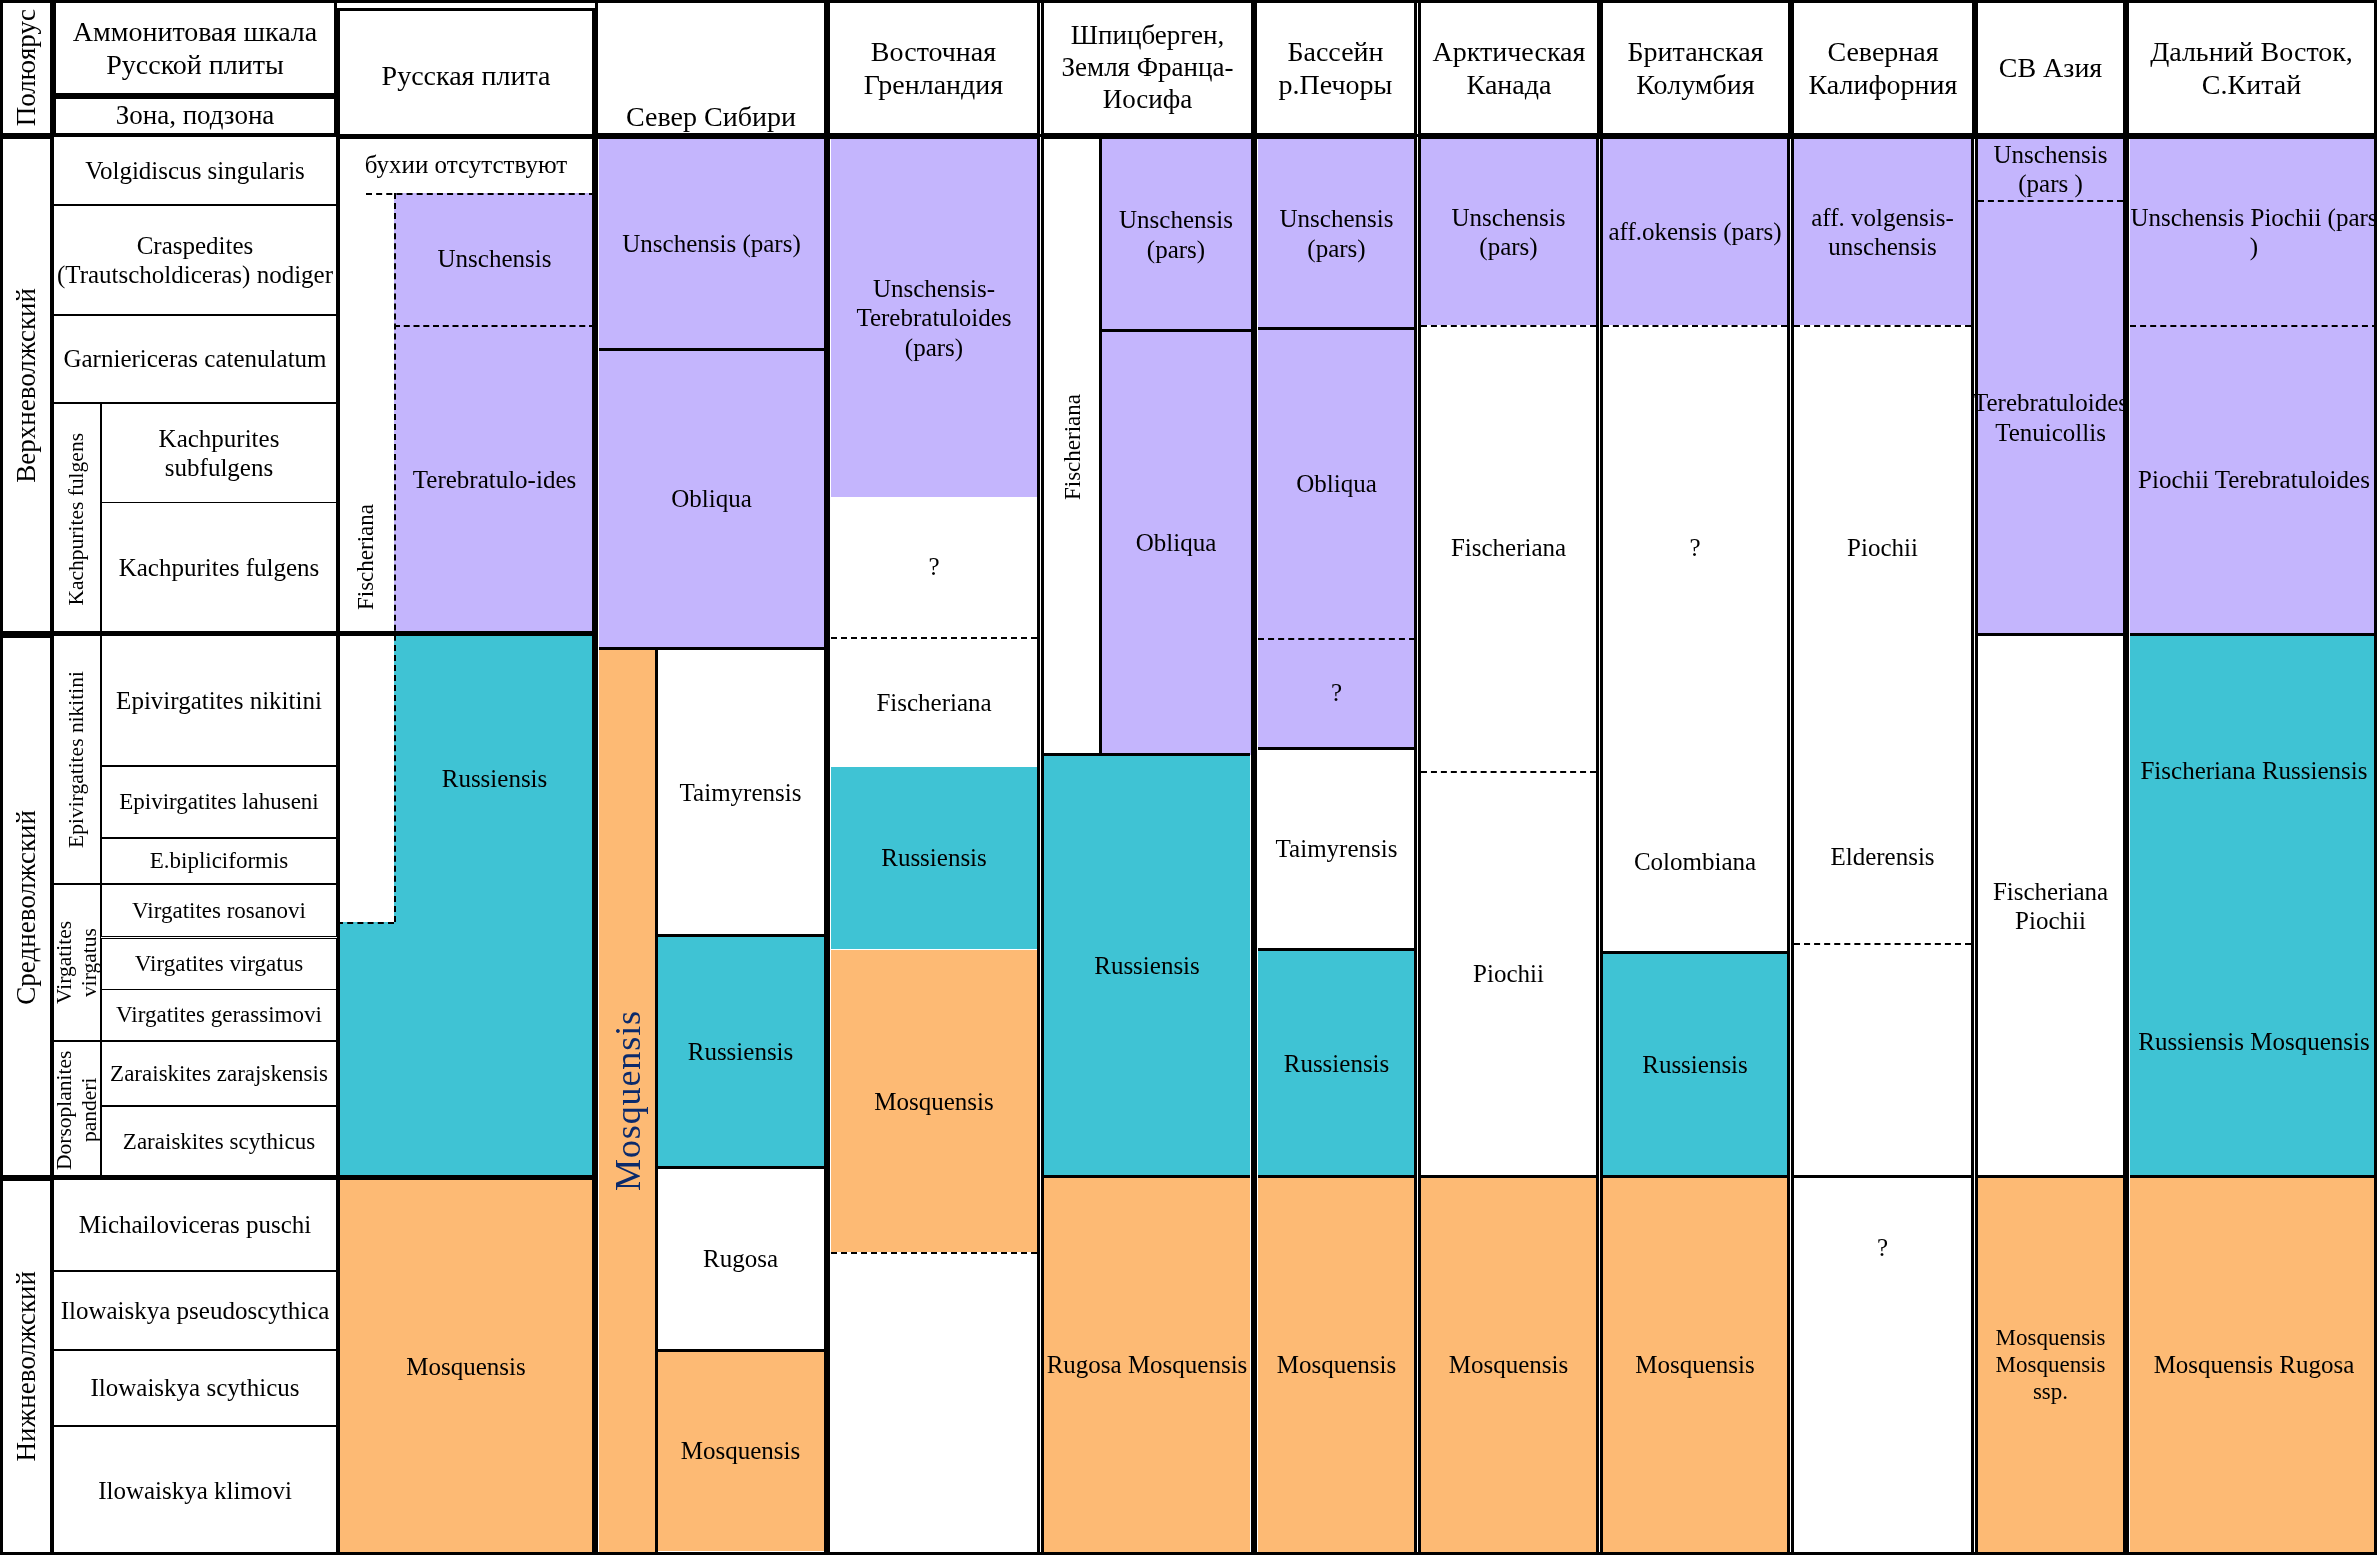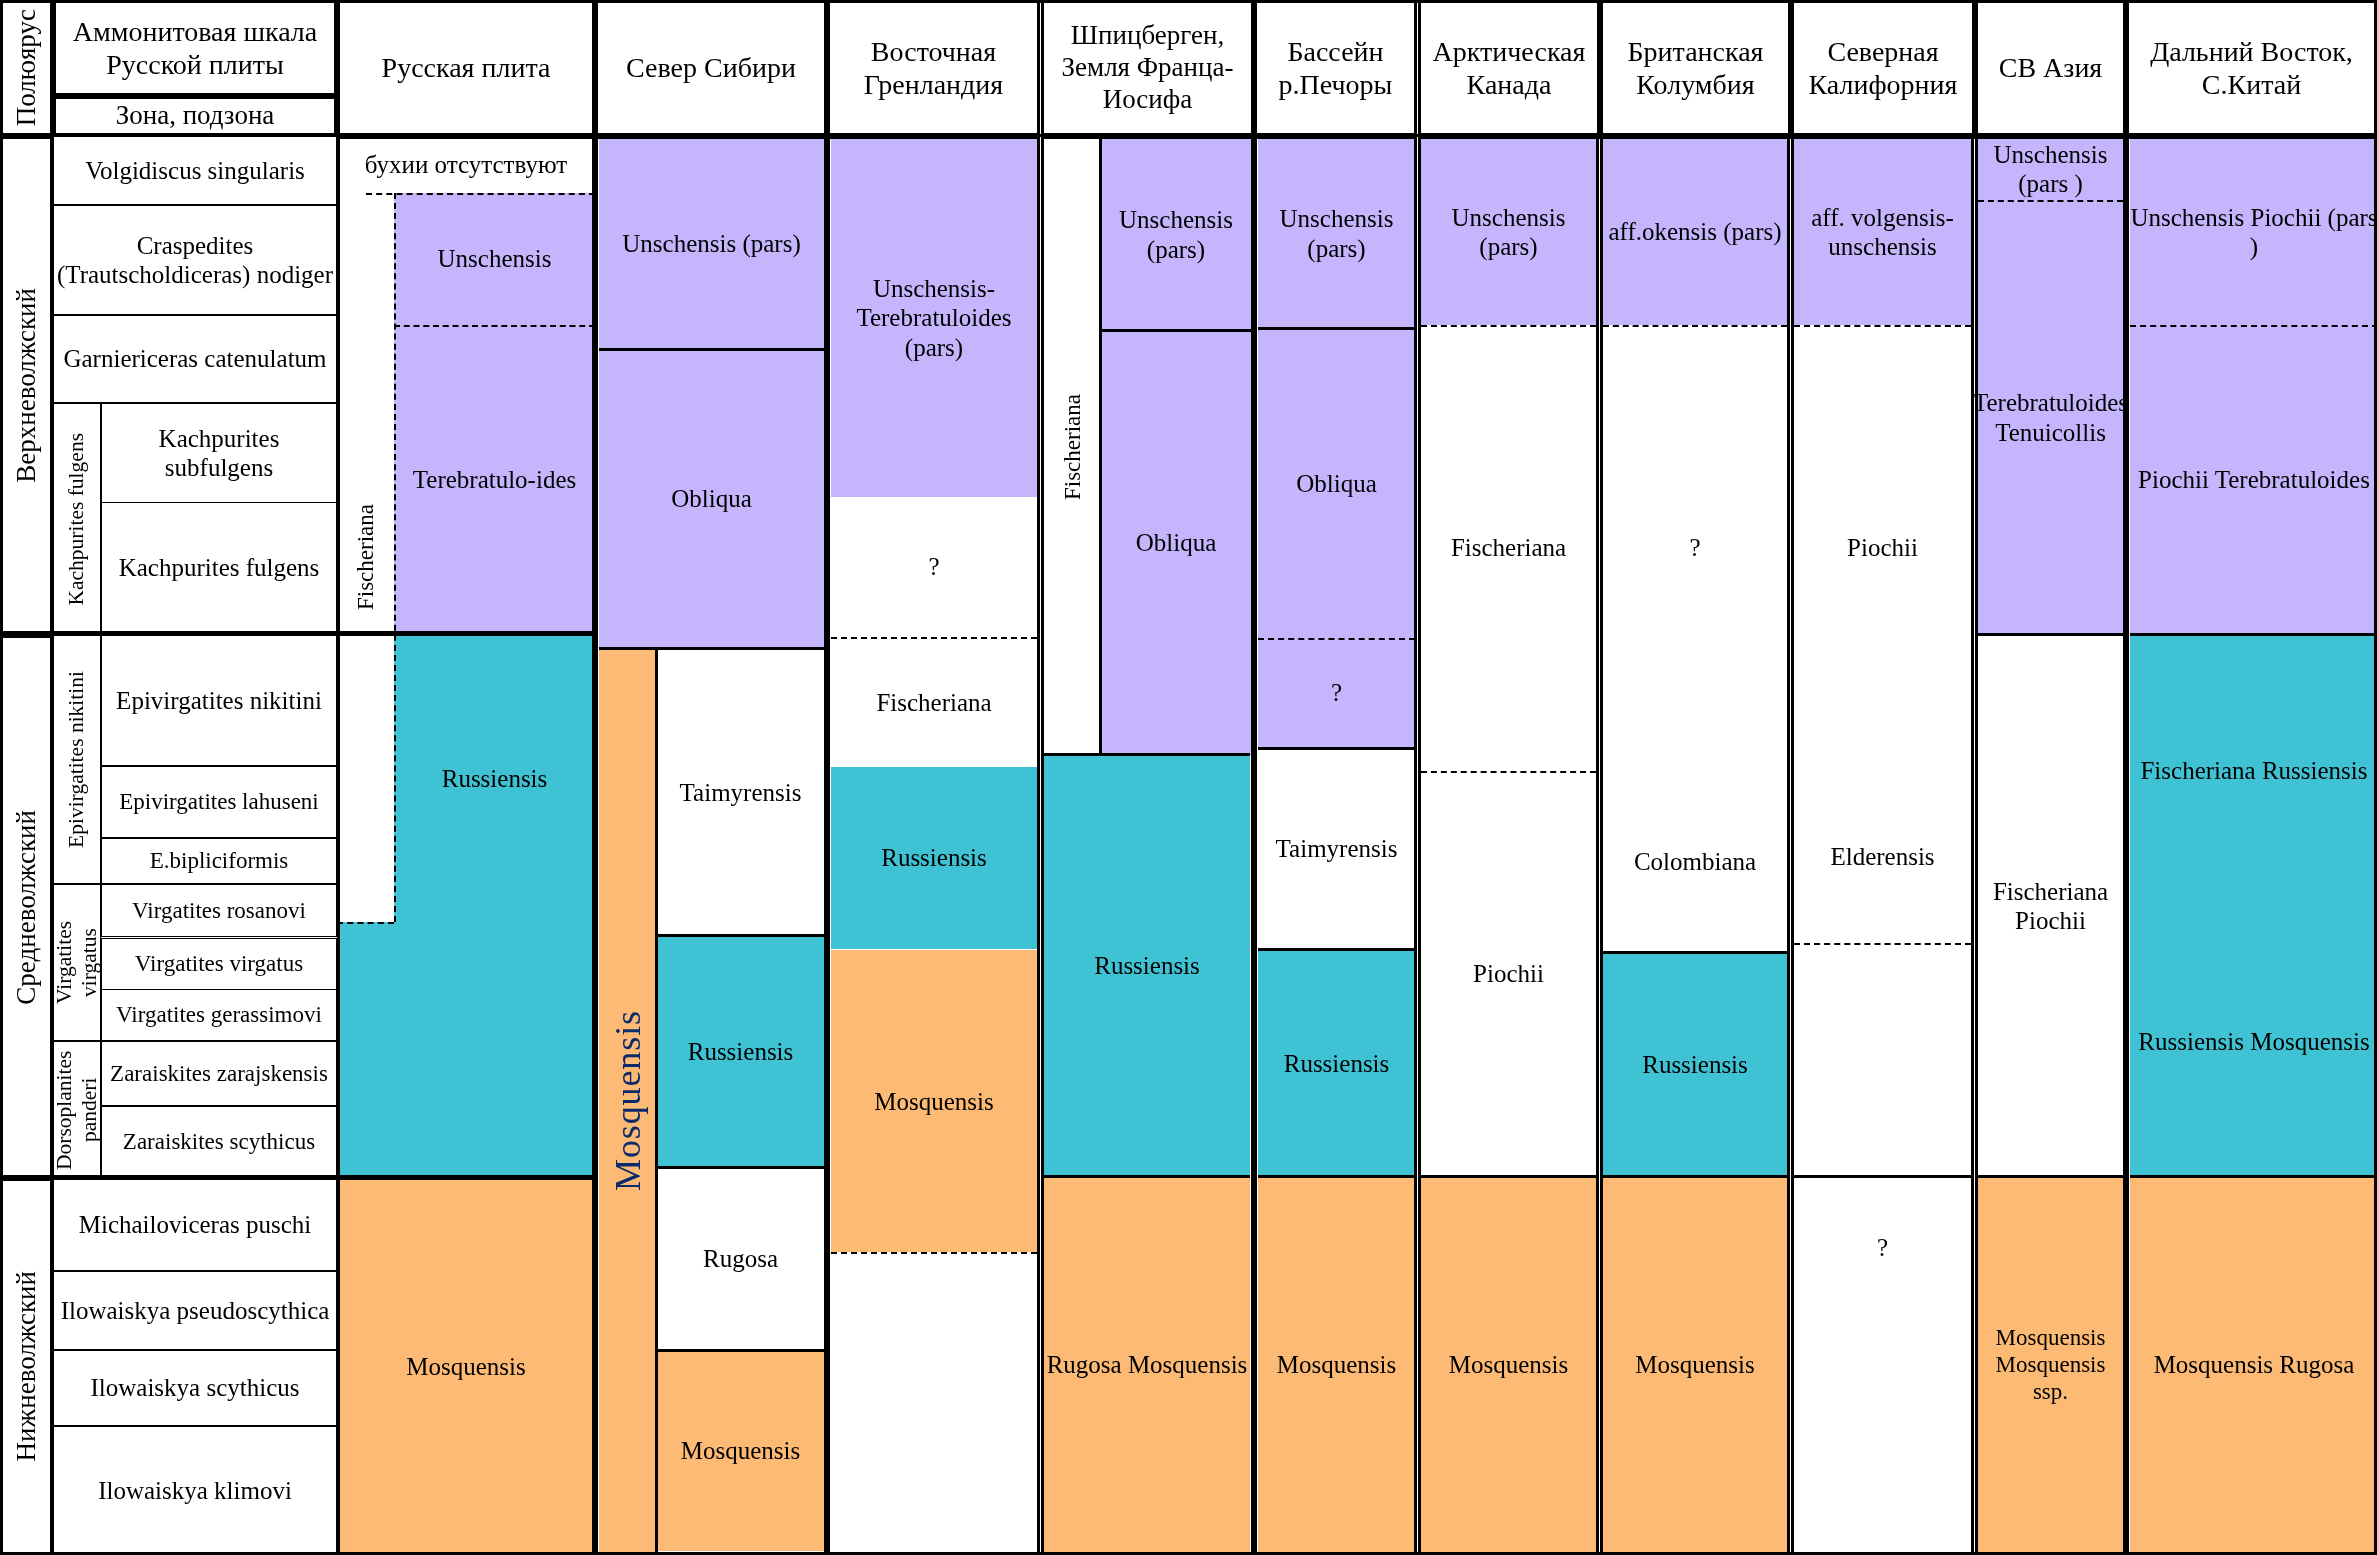--- a/index.html
+++ b/index.html
@@ -71,24 +71,24 @@
     <span class="vert hdr">Полюярус</span>
   </div>
 
   <div class="cell thick hdr big" style="left:53px; top:0px; width:284px; height:96px;">
     <span>Аммонитовая шкала Русской плиты</span>
   </div>
   <div class="cell thick hdr" style="left:53px; top:96px; width:284px; height:40px;">
     <span>Зона, подзона</span>
   </div>
 
-  <div class="cell thick hdr big" style="left:337px; top:0px; width:258px; height:136px;">
+  <div class="cell thick hdr big" style="left:337px; top:8px; width:258px; height:136px;">
     <span>Русская плита</span>
   </div>
-  <div class="cell thick hdr big" style="left:595px; top:0px; width:232px; height:136px;">
+  <div class="cell thick hdr big" style="left:595px; top:0px; width:232px; height:136px;align-items:flex-end;">
     <span>Север Сибири</span>
   </div>
   <div class="cell thick hdr big" style="left:827px; top:0px; width:213px; height:136px;text-align:center;">
     <span>Восточная Гренландия</span>
   </div>
   <div class="cell thick hdr" style="left:1041px; top:0px; width:213px; height:136px;">
     <span>Шпицберген, Земля Франца-Иосифа</span>
   </div>
   <div class="cell thick hdr big" style="left:1254px; top:0px; width:163px; height:136px;">
     <span>Бассейн р.Печоры</span>

